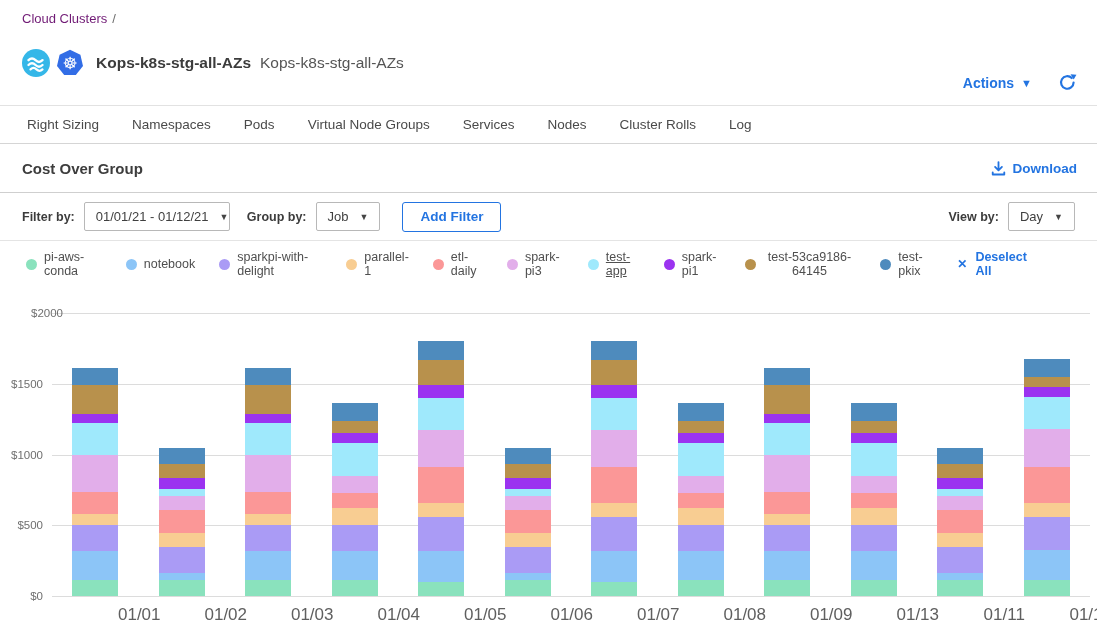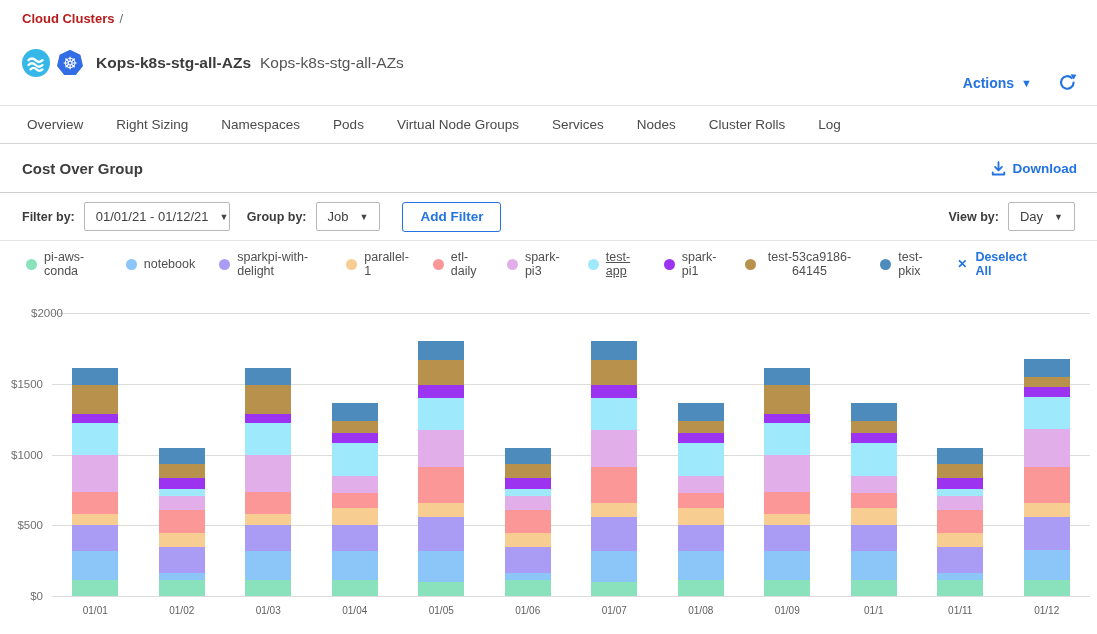--- a/index.html
+++ b/index.html
@@ -1,21 +1,21 @@
 <!DOCTYPE html>
 <html><head>
 <meta charset="utf-8">
 <style>
   * { margin:0; padding:0; box-sizing:border-box; }
   html,body { width:1097px; height:634px; background:#fff; overflow:hidden; }
   body { font-family:"Liberation Sans", sans-serif; color:#3f3f3f; position:relative; }
 
   
   .breadcrumb { padding:11px 22px 0 22px; font-size:13px; }
-  .breadcrumb a { color:#b91c1c; text-decoration:none; cursor:pointer;font-weight:bold; }
+  .breadcrumb a { color:#701a75; text-decoration:none; cursor:pointer; }
   .breadcrumb .sep { color:#6e6e6e; margin-left:5px; }
 
   
   .header-row { display:flex; align-items:center; padding:7px 20px 13px 22px; border-bottom:1px solid #e2e2e2; }
   .hdr-icon { width:28px; height:28px; margin-right:6px; flex:0 0 auto; }
   .title { font-size:15.5px; font-weight:bold; color:#3c3c3c; margin-left:6px; }
   .subtitle { font-size:15.5px; color:#555; margin-left:9px; }
   .header-actions { margin-left:auto; display:flex; align-items:center;margin-top:40px; }
   .actions-btn { color:#2374e1; font-weight:bold; font-size:14px; cursor:pointer; display:flex; align-items:center; }
   .actions-btn .caret { font-size:11px; margin-left:7px; }
@@ -51,21 +51,21 @@
   .legend-item { display:flex; align-items:center; margin-right:24px; cursor:pointer; }
   .legend-dot { width:11px; height:11px; border-radius:50%; margin-right:7px; flex:0 0 auto; }
   .deselect { margin-left:auto; margin-right:62px; display:flex; align-items:center; color:#2374e1; font-weight:bold; cursor:pointer; }
   .deselect .x { font-size:12px; margin-right:8px; font-weight:bold; }
 
   
   #chart { position:relative; height:342px; }
   #plot { position:absolute; left:52px; right:7px; top:26px; height:283px; }
   .gridline { position:absolute; left:0; right:0; height:1px; background:#dcdcdc; }
   .y-label { position:absolute; left:0; width:43px; text-align:right; font-size:11.5px; color:#6f6f6f; line-height:14px; }
-  .x-label { position:absolute; top:calc(100% + 9px); transform:translateX(-50%); font-size:10px; color:#5f5f5f; white-space:nowrap; }
+  .x-label { position:absolute; top:calc(100% + 9px); transform:translateX(-50%); font-size:17px; color:#5f5f5f; white-space:nowrap;margin-left:44px; }
   .bar { position:absolute; bottom:0; width:46px; display:flex; flex-direction:column-reverse; cursor:pointer; }
   .seg { width:100%; }
 </style>
 </head>
 <body>
 
 <div class="breadcrumb">
   <a>Cloud Clusters</a><span class="sep">/</span>
 </div>
 
@@ -90,21 +90,20 @@
     <div class="refresh">
       <svg width="19" height="19" viewBox="0 0 20 20">
         <path d="M16.4 10 a6.6 6.6 0 1 1 -1.9 -4.7" stroke="#2374e1" stroke-width="2.3" fill="none" stroke-linecap="round"></path>
         <polygon points="13.2,1.2 19.4,1.8 16.5,6.8" fill="#2374e1"></polygon>
       </svg>
     </div>
   </div>
 </div>
 
 <div class="tabbar">
-  <div class="tab">Overview</div>
   <div class="tab">Right Sizing</div>
   <div class="tab">Namespaces</div>
   <div class="tab">Pods</div>
   <div class="tab">Virtual Node Groups</div>
   <div class="tab">Services</div>
   <div class="tab">Nodes</div>
   <div class="tab">Cluster Rolls</div>
   <div class="tab">Log</div>
 </div>
 
@@ -318,21 +317,21 @@
         <div class="seg" style="height: 14.652%; background: rgb(140, 197, 247);"></div>
         <div class="seg" style="height: 13.9194%; background: rgb(170, 155, 245);"></div>
         <div class="seg" style="height: 8.42491%; background: rgb(248, 205, 146);"></div>
         <div class="seg" style="height: 8.05861%; background: rgb(251, 151, 151);"></div>
         <div class="seg" style="height: 8.42491%; background: rgb(226, 174, 234);"></div>
         <div class="seg" style="height: 17.2161%; background: rgb(159, 233, 252);"></div>
         <div class="seg" style="height: 5.12821%; background: rgb(155, 51, 240);"></div>
         <div class="seg" style="height: 6.22711%; background: rgb(184, 145, 76);"></div>
         <div class="seg" style="height: 9.52381%; background: rgb(78, 139, 189);"></div>
       </div>
-      <div class="x-label" style="left: 79.1667%;">01/1</div>
+      <div class="x-label" style="left: 79.1667%;">01/13</div>
       <div class="bar" style="left: calc(87.5% - 23px); height: 52.5%;">
         <div class="seg" style="height: 10.9524%; background: rgb(138, 226, 189);"></div>
         <div class="seg" style="height: 4.28571%; background: rgb(140, 197, 247);"></div>
         <div class="seg" style="height: 17.619%; background: rgb(170, 155, 245);"></div>
         <div class="seg" style="height: 9.52381%; background: rgb(248, 205, 146);"></div>
         <div class="seg" style="height: 15.2381%; background: rgb(251, 151, 151);"></div>
         <div class="seg" style="height: 9.52381%; background: rgb(226, 174, 234);"></div>
         <div class="seg" style="height: 5.2381%; background: rgb(159, 233, 252);"></div>
         <div class="seg" style="height: 7.14286%; background: rgb(155, 51, 240);"></div>
         <div class="seg" style="height: 9.04762%; background: rgb(184, 145, 76);"></div>

